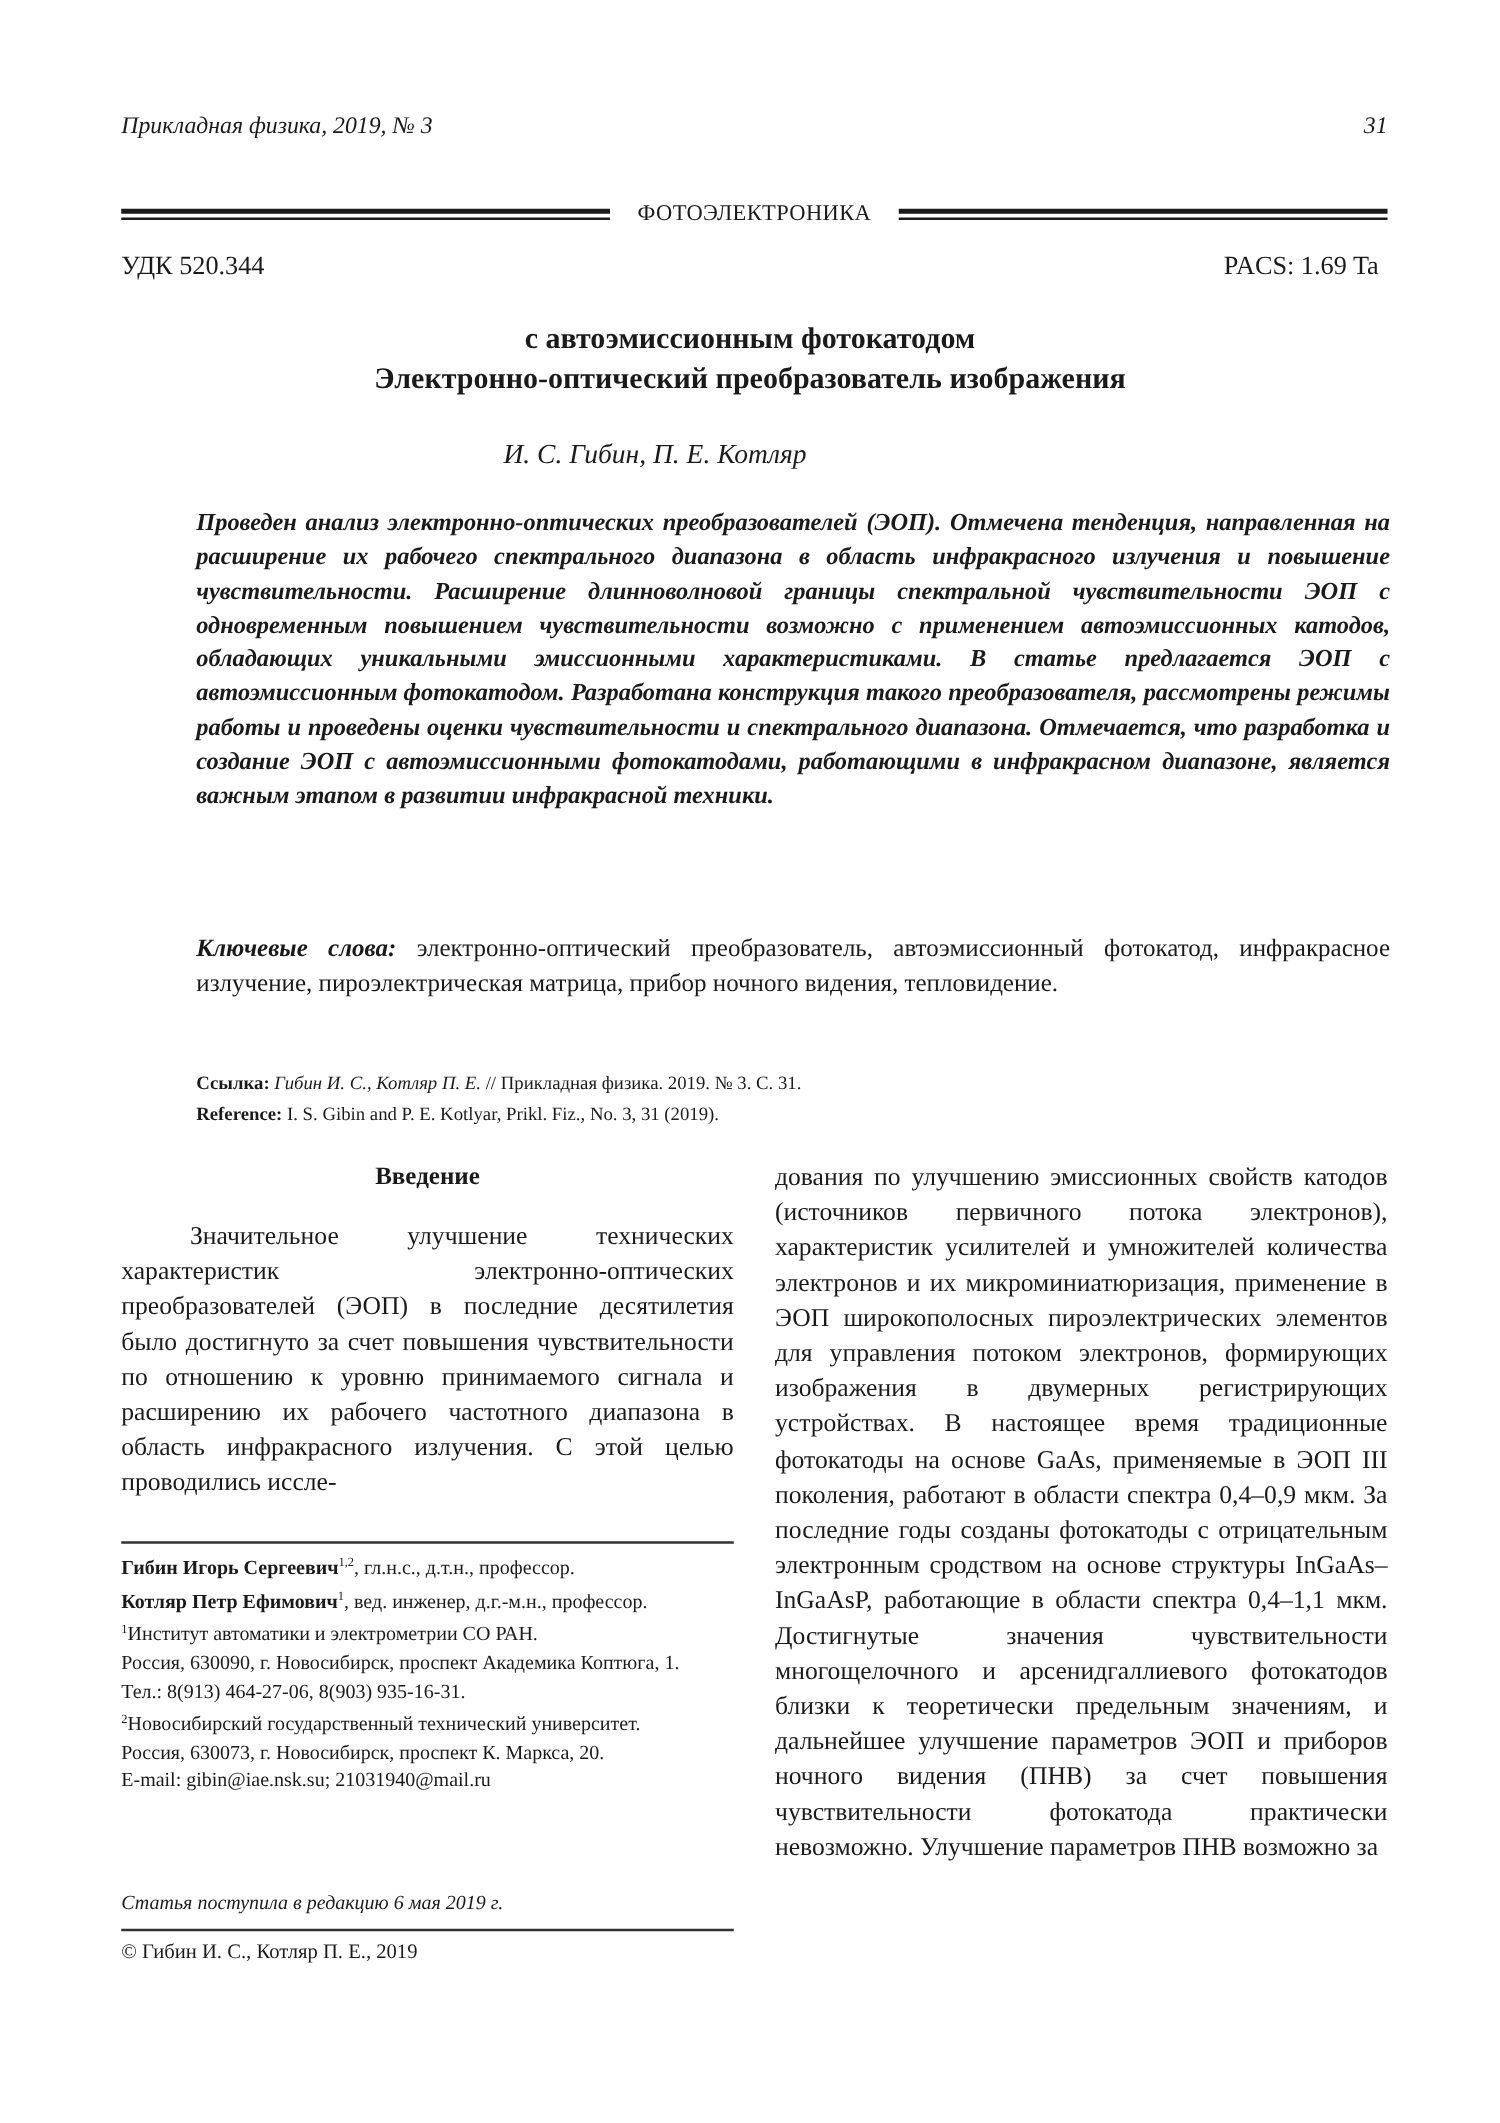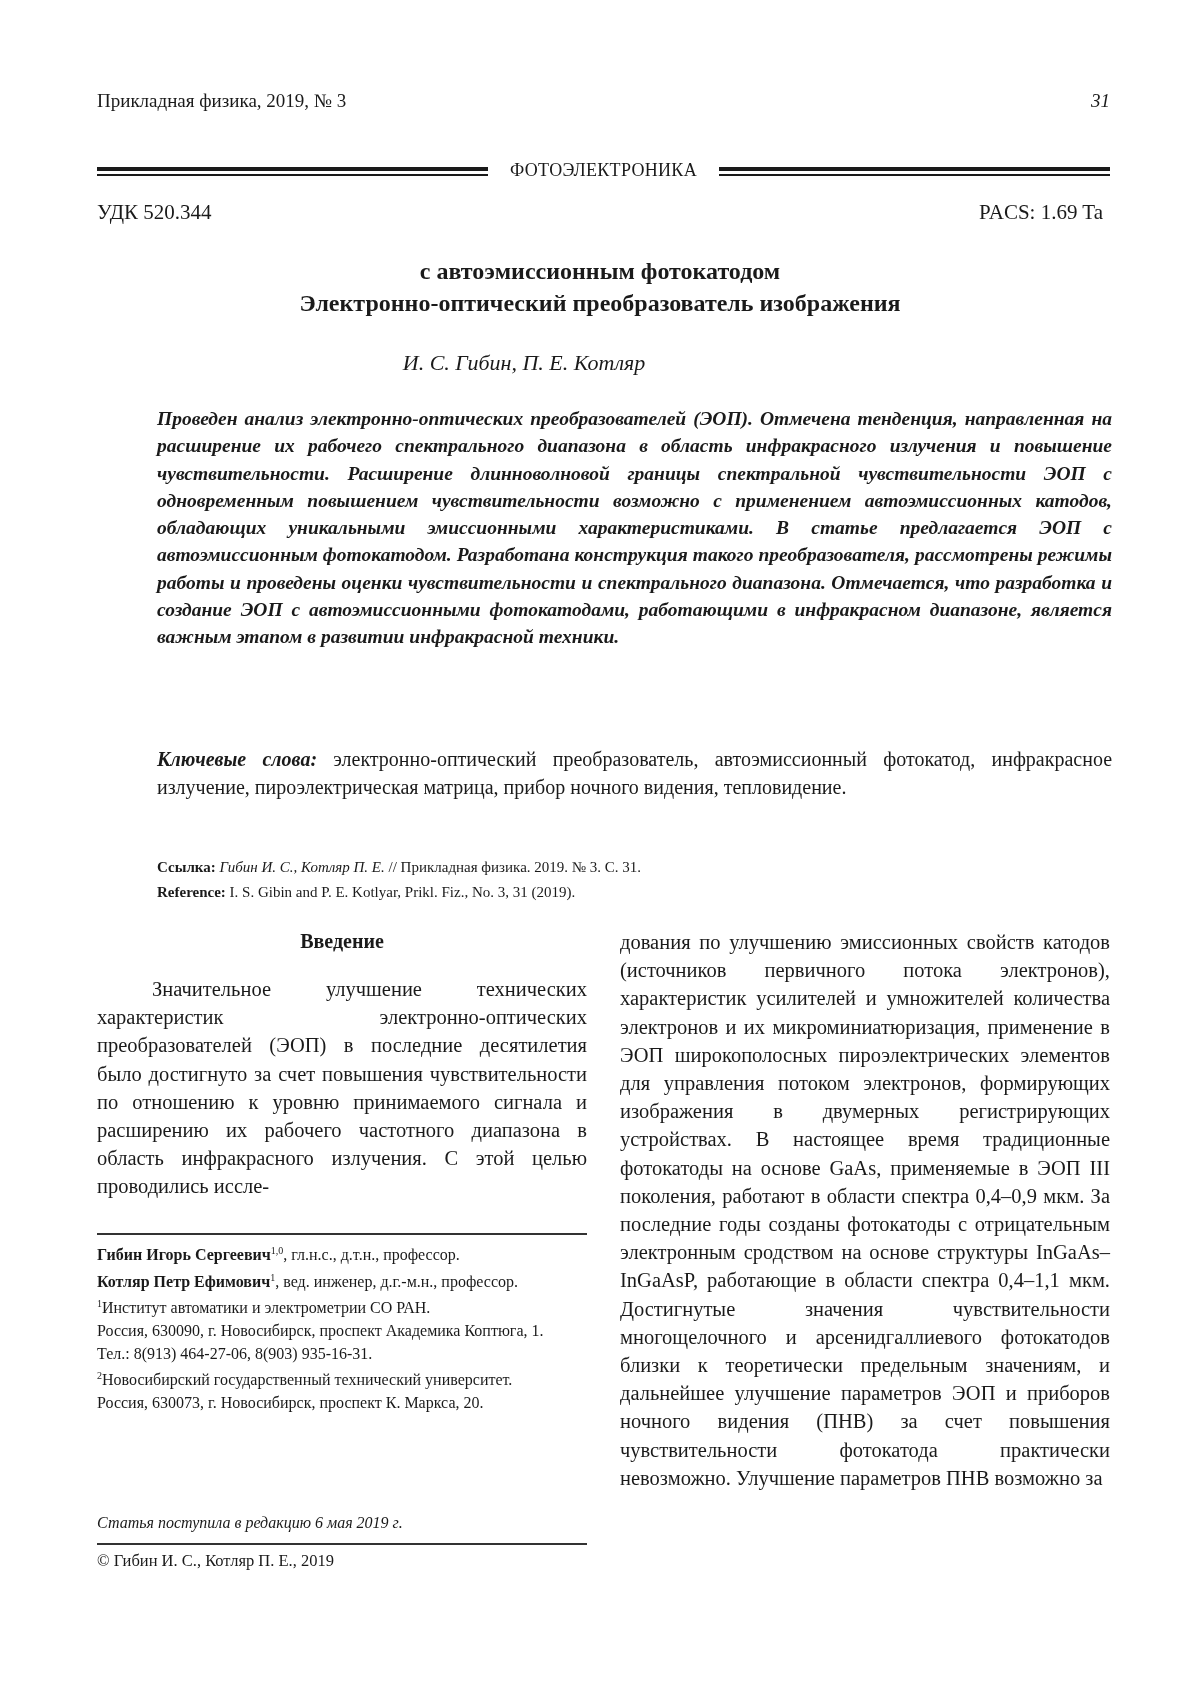--- a/index.html
+++ b/index.html
@@ -1,19 +1,19 @@
 <!DOCTYPE html>
 <html><head>
 <meta charset="utf-8">
 <style>
   html, body { margin: 0; padding: 0; background: #ffffff; }
   body { width: 1200px; height: 1698px; position: relative; overflow: hidden;
          font-family: "Liberation Serif", "DejaVu Serif", serif; color: #1a1a1a; }
   .abs { position: absolute; }
-  .running-head { left: 97px; top: 90px; font-size: 19px; }
+  .running-head { left: 97px; top: 90px; font-size: 19px; font-style: italic; }
   .page-num { right: 90px; top: 90px; font-size: 19px; font-style: italic; }
   .section-bar { left: 97px; top: 158px; width: 1013px; height: 24px; display: flex; align-items: center; }
   .rule-double { flex: 1; height: 9px; border-top: 4px solid #1a1a1a; border-bottom: 2px solid #1a1a1a; box-sizing: border-box; margin-top: 2px; }
   .section-name { padding: 0 22px; font-size: 18px; letter-spacing: 0.3px; }
   .udk { left: 97px; top: 200px; font-size: 21px; }
   .pacs { right: 97px; top: 200px; font-size: 21px; }
   .title { left: 0; width: 1200px; top: 255px; text-align: center; font-size: 24px; font-weight: bold; line-height: 32px; }
   .authors { left: 0; width: 1048px; top: 350px; text-align: center; font-size: 22px; font-style: italic; }
   .abstract { left: 157px; width: 955px; top: 405px; font-size: 19.5px; font-style: italic; font-weight: bold; line-height: 27.3px; text-align: justify; }
   .keywords { left: 157px; width: 955px; top: 745px; font-size: 20px; line-height: 28px; text-align: justify; }
@@ -81,31 +81,32 @@
 </div>
 
 <div class="abs col-right">
   <div class="body-text">дования по улучшению эмиссионных свойств катодов (источников первичного потока электронов), характеристик усилителей и умножителей количества электронов и их микроминиатюризация, применение в ЭОП широкополосных пироэлектрических элементов для управления потоком электронов, формирующих изображения в двумерных регистрирующих устройствах. В настоящее время традиционные фотокатоды на основе GaAs, применяемые в ЭОП III поколения, работают в области спектра 0,4–0,9 мкм. За последние годы созданы фотокатоды с отрицательным электронным сродством на основе структуры InGaAs–InGaAsP, работающие в области спектра 0,4–1,1 мкм. Достигнутые значения чувствительности многощелочного и арсенидгаллиевого фотокатодов близки к теоретически предельным значениям, и дальнейшее улучшение параметров ЭОП и приборов ночного видения (ПНВ) за счет повышения чувствительности фотокатода практически невозможно. Улучшение параметров ПНВ возможно за</div>
 </div>
 
 <div class="abs fn-rule"></div>
 
 <div class="abs footnote">
   <div>
-    <b>Гибин Игорь Сергеевич</b><sup>1,0</sup><span>, гл.н.с., д.т.н., профессор.</span>
+    <b>Гибин Игорь Сергеевич</b><sup>1,2</sup><span>, гл.н.с., д.т.н., профессор.</span>
   </div>
   <div>
     <b>Котляр Петр Ефимович</b><sup>1</sup><span>, вед. инженер, д.г.-м.н., профессор.</span>
   </div>
   <div>
     <sup>1</sup><span>Институт автоматики и электрометрии СО РАН.</span>
   </div>
   <div>Россия, 630090, г. Новосибирск, проспект Академика Коптюга, 1.</div>
   <div>Тел.: 8(913) 464-27-06, 8(903) 935-16-31.</div>
   <div>
     <sup>2</sup><span>Новосибирский государственный технический университет.</span>
   </div>
   <div>Россия, 630073, г. Новосибирск, проспект К. Маркса, 20.</div>
+  <div>E-mail: gibin@iae.nsk.su; 21031940@mail.ru</div>
 </div>
 
 <div class="abs received">Статья поступила в редакцию 6 мая 2019 г.</div>
 <div class="abs fn-rule2"></div>
 <div class="abs copyright">© Гибин И. С., Котляр П. Е., 2019</div>
 
 </body></html>

